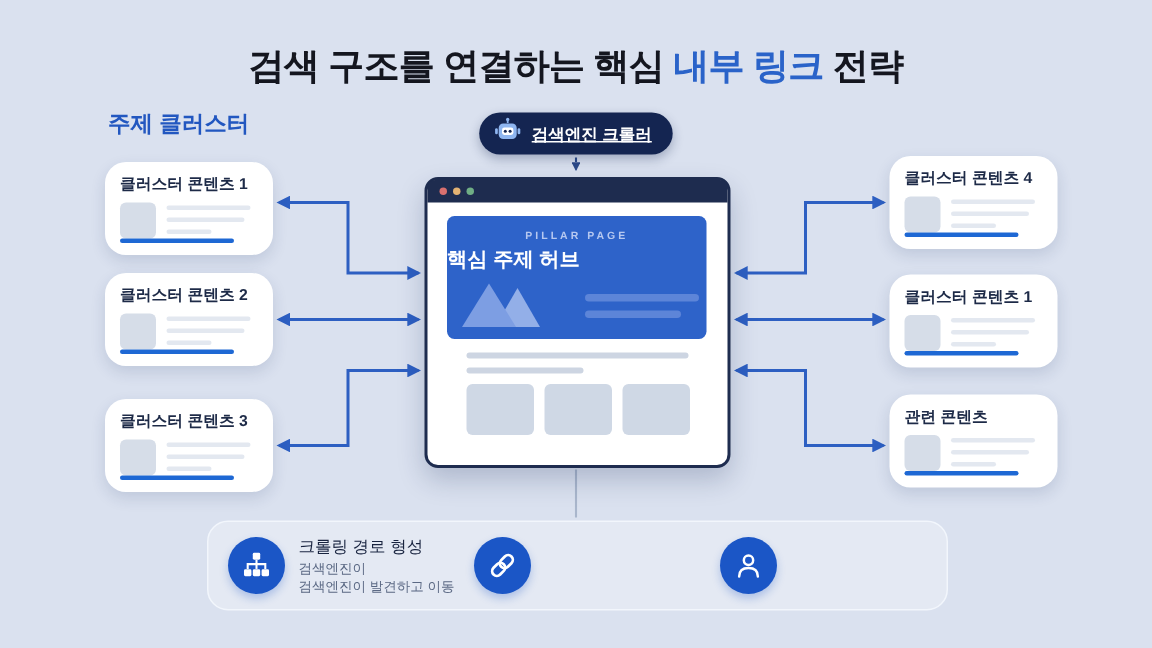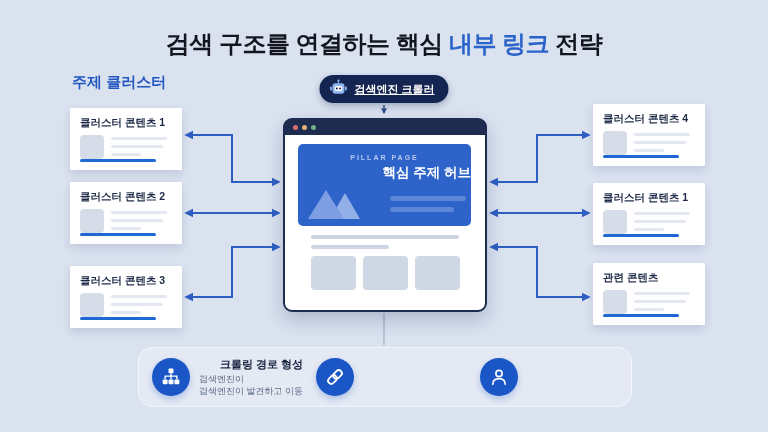--- a/index.html
+++ b/index.html
@@ -18,21 +18,21 @@
   
   .badge { position:absolute; left:384px; top:75px; transform:translateX(-50%);
     height:28px; padding:0 14px 0 10px; border-radius:15px; background:#142551;
     display:flex; align-items:center; gap:7px; box-shadow:0 3px 7px rgba(20,37,81,.3); z-index:3; }
   .badge-label { color:#ffffff; font-size:11px; font-weight:700; white-space:nowrap;text-decoration:underline; }
 
   
   .wires { position:absolute; inset:0; z-index:1; }
 
   
-  .card { position:absolute; width:112px; height:62px; background:#ffffff; border-radius:1px;
+  .card { position:absolute; width:112px; height:62px; background:#ffffff; border-radius:14px;
     box-shadow:0 4px 10px rgba(30,50,100,.14); padding:8px 10px; z-index:2; }
   .card-title { font-size:10.5px; font-weight:700; color:#1d2a47; white-space:nowrap; margin-bottom:5px; }
   .card-body { display:flex; gap:7px; align-items:flex-start; }
   .thumb { width:24px; height:24px; border-radius:4px; background:#d6dde8; flex:0 0 auto; }
   .lines { flex:1; padding-top:2px; }
   .lines i { display:block; height:3px; border-radius:2px; background:#e3e8f0; margin-bottom:5px; }
   .lines i.l1 { width:56px; } .lines i.l2 { width:52px; } .lines i.l3 { width:30px; }
   .card-bar { position:absolute; left:10px; bottom:8px; width:76px; height:3.5px; border-radius:2px; background:#1e68d4; }
 
   
@@ -41,39 +41,39 @@
     box-shadow:0 8px 18px rgba(25,43,88,.22); z-index:2; }
   .browser-topbar { height:15px; background:#1e2c4f; border-radius:5px 5px 0 0;
     display:flex; align-items:center; gap:4px; padding-left:8px; }
   .dot { width:5px; height:5px; border-radius:50%; }
   .dot.red { background:#d9706f; } .dot.yellow { background:#e3b273; } .dot.green { background:#6fae85; }
   .browser-body { position:relative; height:174px; }
   .pillar-panel { position:absolute; left:13px; top:9px; width:173px; height:82px;
     background:#2e63c9; border-radius:5px; overflow:hidden; }
   .pillar-eyebrow { margin-top:10px; text-align:center; font-size:7px; font-weight:700;
     letter-spacing:2px; color:#b6c8f0; }
-  .pillar-title { margin-top:3px; text-align:right; font-size:13.5px; font-weight:800; color:#ffffff; }
+  .pillar-title { margin-top:3px; text-align:left; font-size:13.5px; font-weight:800; color:#ffffff; }
   .mountain { position:absolute; left:8px; bottom:3px; }
   .panel-line { position:absolute; height:4.5px; border-radius:2.5px; background:#5d85d8; }
   .panel-line.p1 { left:92px; top:52px; width:76px; }
   .panel-line.p2 { left:92px; top:63px; width:64px; }
   .skel-line { position:absolute; height:3.5px; border-radius:2px; background:#cdd5e2; left:26px; }
   .skel-line.s1 { top:100px; width:148px; }
   .skel-line.s2 { top:110px; width:78px; }
   .skel-boxes { position:absolute; left:26px; top:121px; display:flex; gap:7px; }
   .skel-box { width:45px; height:34px; border-radius:4px; background:#cfd8e5; }
 
   
   .bottom-bar { position:absolute; left:138px; top:347px; width:494px; height:60px;
     border:1.5px solid #f2f6fc; border-radius:14px; background:rgba(255,255,255,.28);
     display:flex; align-items:center; z-index:2; }
   .feature { flex:1; display:flex; align-items:center; gap:9px; padding-left:13px; }
   .feature-icon { width:38px; height:38px; border-radius:50%; background:#1b56c6; flex:0 0 auto;
     display:flex; align-items:center; justify-content:center; box-shadow:0 3px 6px rgba(27,86,198,.28); }
-  .feature-title { font-size:11px; font-weight:700; color:#18233f; margin-bottom:2px; white-space:nowrap;text-align:right; }
+  .feature-title { font-size:11px; font-weight:400; color:#18233f; margin-bottom:2px; white-space:nowrap; }
   .feature-desc { font-size:9px; line-height:1.32; color:#5b6984; white-space:nowrap; }
 </style>
 </head>
 <body>
 
 <div class="page">
 
   <h1 class="main-title"><span>검색 구조를 연결하는 핵심 </span><span class="hl">내부 링크</span><span> 전략</span></h1>
 
   <div class="cluster-label">주제 클러스터</div>

